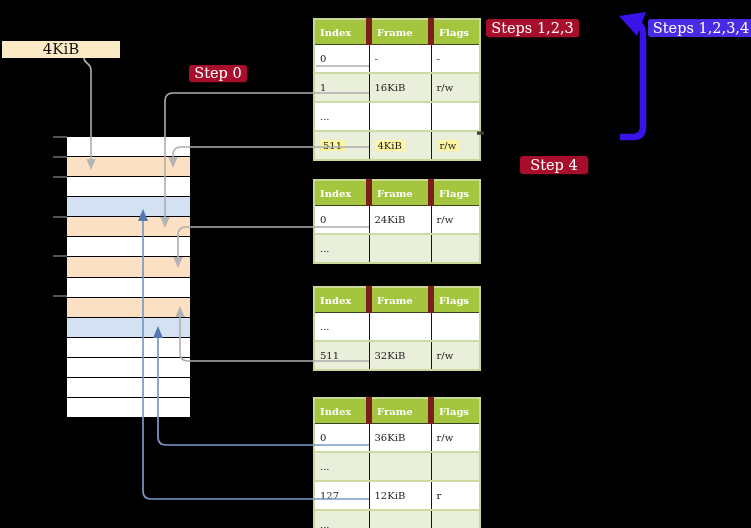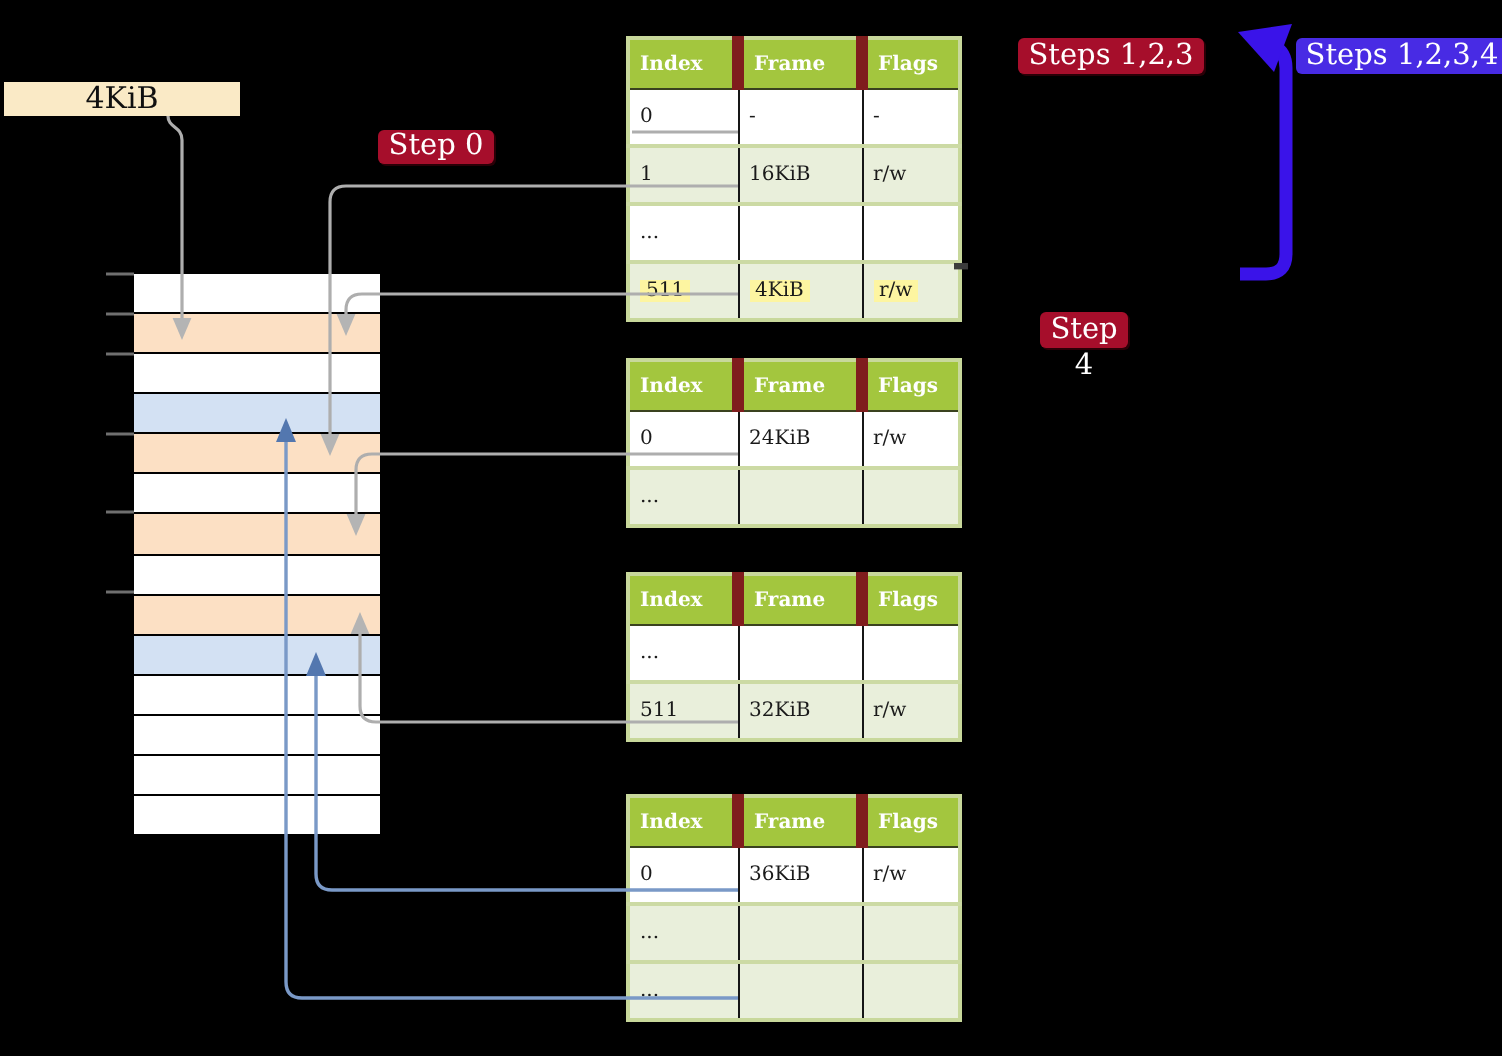--- a/index.html
+++ b/index.html
@@ -31,23 +31,23 @@
   tr.hd + tr.r td{border-top:1px solid #3a421f;}
   tr.r + tr.r td{border-top:2px solid #ccdaa4;}
   tr.gr td{background:#e9efdb;}
   .hl{background:#fdf5a1;padding:0 3px;}
 
   
   .badge{position:absolute;color:#fff;text-align:center;border-radius:3px;font-size:14.5px;z-index:4;}
   .badge.red{background:#a60e2b;box-shadow:1px 1px 0 rgba(70,0,12,.6);}
   .badge.indigo{background:#482be4;}
   #b-step0{left:189px;top:41px;width:58px;height:17px;line-height:17px;margin-top:24px;}
-  #b-steps123{left:509px;top:19px;width:93px;height:18px;line-height:18px;}
+  #b-steps123{left:486px;top:19px;width:93px;height:18px;line-height:18px;}
   #b-steps1234{left:648px;top:19px;width:106px;height:18px;line-height:18px;}
-  #b-step4{left:520px;top:156px;width:44px;height:18px;line-height:18px;}
+  #b-step4{left:520px;top:156px;width:68px;height:18px;line-height:18px;}
 
   
   #overlay{position:absolute;inset:0;z-index:3;pointer-events:none;}
 </style>
 </head>
 <body>
 
 <div class="stage">
 
   <div id="frame-label">4KiB</div>
@@ -173,20 +173,25 @@
     </tr>
     <tr class="r">
       <td>0</td>
       <td>36KiB</td>
       <td>r/w</td>
     </tr>
     <tr class="r gr">
       <td>...</td>
       <td></td>
       <td></td>
+    </tr>
+    <tr class="r">
+      <td>127</td>
+      <td>12KiB</td>
+      <td>r</td>
     </tr>
     <tr class="r gr">
       <td>...</td>
       <td></td>
       <td></td>
     </tr>
   </tbody>
     </table>
 
   <svg id="overlay" width="751" height="528" viewBox="0 0 751 528">

